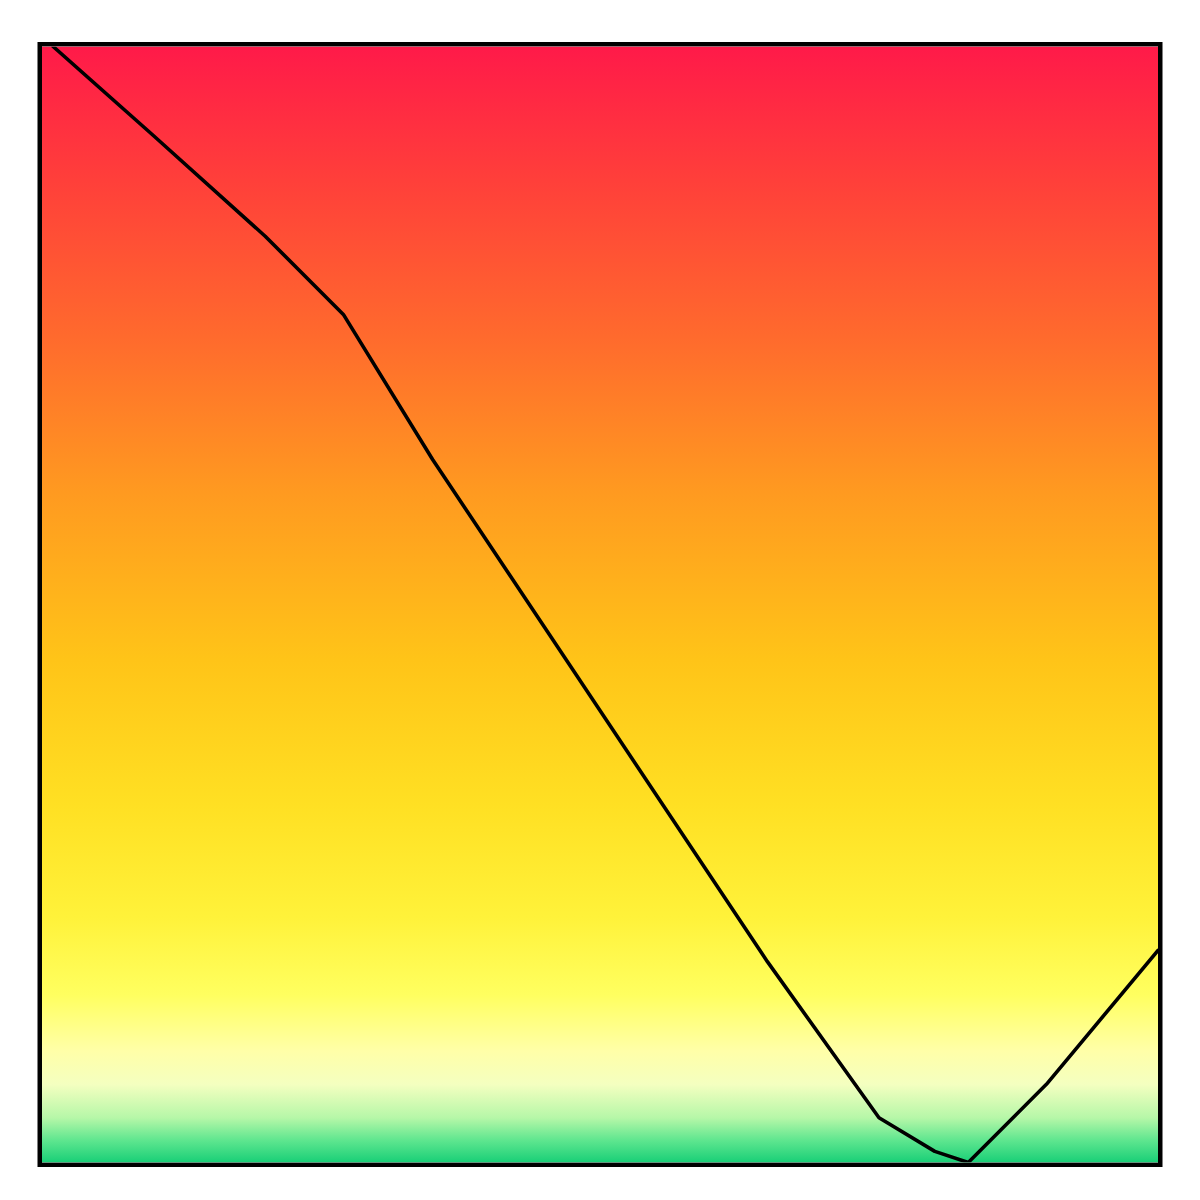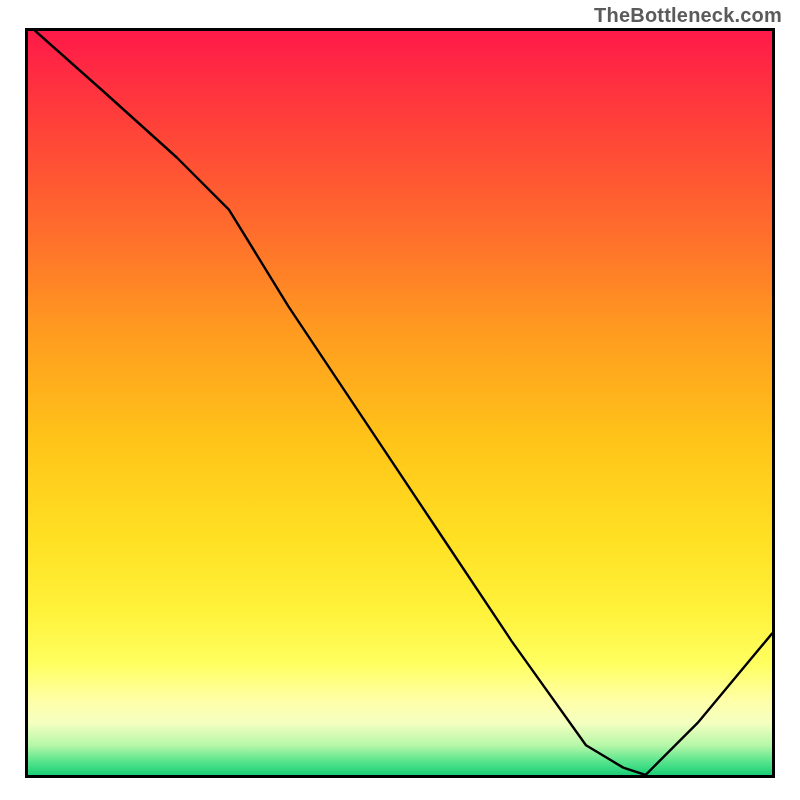--- a/index.html
+++ b/index.html
@@ -66,21 +66,20 @@
     font-size: 10px;
     font-weight: 700;
     letter-spacing: 0.6px;
     white-space: nowrap;
   }
 </style>
 </head>
 <body>
 
 <div class="stage">
-  <div class="watermark">TheBottleneck.com</div>
 
   <div class="plot">
     <div class="gradient-fill"></div>
 
     <svg class="line-layer" viewBox="0 0 744 744" preserveAspectRatio="none">
       <polyline id="curve-poly" fill="none" stroke="#000" stroke-width="2.4" stroke-linejoin="round" stroke-linecap="round" points="7.4,0.0 74.4,59.5 148.8,126.5 200.9,178.6 260.4,275.3 334.8,386.9 409.2,498.5 483.6,610.1 558.0,714.2 595.2,736.6 617.5,744.0 669.6,691.9 744.0,602.6"></polyline>
     </svg>
 
     <div class="small-red-label" style="left: 75%; top: 96.5%;"></div>
   </div>

